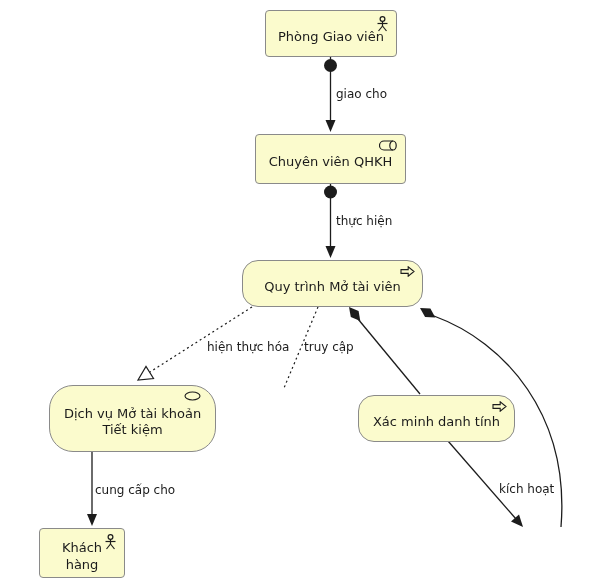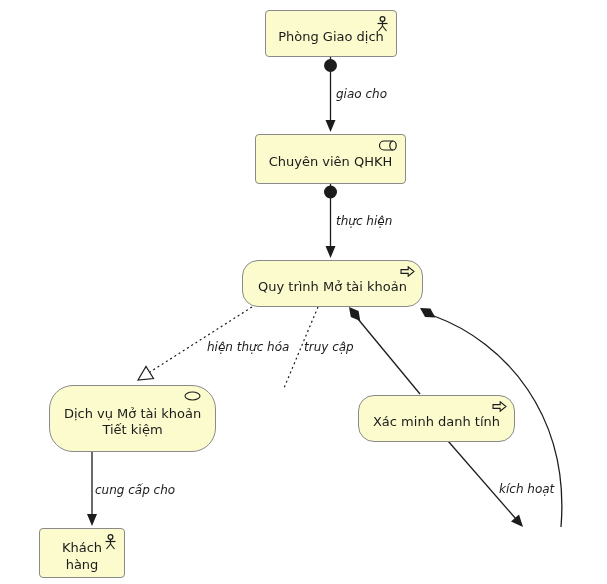--- a/index.html
+++ b/index.html
@@ -15,21 +15,21 @@
   }
   .node.rect{border-radius:4px;}
   .node.proc{border-radius:16px;}
   .node.svc{border-radius:24px;margin-left:41px;}
   .node.obj{border-radius:0;display:block;padding:0;}
   .obj .band{height:23px;border-bottom:1px solid #8a8a8a;position:relative;}
   .obj .obj-label{height:29px;display:flex;align-items:center;justify-content:center;}
   .node .icon{position:absolute;top:5px;right:7px;}
   .obj .icon{top:6px;right:6px;}
   .edge-label{
-    position:absolute;font-size:12px;color:#1b1b1b;white-space:nowrap;font-style:italic;
+    position:absolute;font-size:12px;color:#1b1b1b;white-space:nowrap;
   }
 </style>
 </head>
 <body>
 
 <div class="canvas">
 
   <svg class="edges" viewBox="0 0 607 584">
 
     <g stroke="#1c1c1c" fill="#1c1c1c">
@@ -77,38 +77,38 @@
   <div class="node rect" style="left:265px;top:10px;width:132px;height:47px">
     <svg class="icon" width="13" height="16" viewBox="0 0 13 16">
       <g stroke="#1c1c1c" stroke-width="1.2" fill="none">
         <circle cx="6.5" cy="3" r="2.4"></circle>
         <line x1="6.5" y1="5.4" x2="6.5" y2="10"></line>
         <line x1="1.5" y1="7.5" x2="11.5" y2="7.5"></line>
         <line x1="6.5" y1="10" x2="2.5" y2="15"></line>
         <line x1="6.5" y1="10" x2="10.5" y2="15"></line>
       </g>
     </svg>
-    <span>Phòng Giao dịch</span>
+    <span>Phòng Giao viên</span>
   </div>
 
   <div class="node rect" style="left:255px;top:134px;width:151px;height:50px">
     <svg class="icon" width="19" height="11" viewBox="0 0 19 11">
       <g stroke="#1c1c1c" stroke-width="1.2" fill="none">
         <path d="M 14 1 L 5 1 A 4.2 4.2 0 0 0 5 10 L 14 10"></path>
         <ellipse cx="14" cy="5.5" rx="3.2" ry="4.5"></ellipse>
       </g>
     </svg>
     <span>Chuyên viên QHKH</span>
   </div>
 
   <div class="node proc" style="left:242px;top:260px;width:181px;height:47px">
     <svg class="icon" width="15" height="11" viewBox="0 0 15 11">
       <polygon points="1,3.6 8.2,3.6 8.2,0.8 14,5.5 8.2,10.2 8.2,7.4 1,7.4" fill="none" stroke="#1c1c1c" stroke-width="1.1"></polygon>
     </svg>
-    <span>Quy trình Mở tài khoản</span>
+    <span>Quy trình Mở tài viên</span>
   </div>
 
   <div class="node svc" style="left:8px;top:385px;width:167px;height:67px;padding-left:12px;padding-right:12px">
     <svg class="icon" style="right:14px" width="17" height="10" viewBox="0 0 17 10">
       <ellipse cx="8.5" cy="5" rx="7.5" ry="4" fill="none" stroke="#1c1c1c" stroke-width="1.1"></ellipse>
     </svg>
     <span>Dịch vụ Mở tài khoản Tiết kiệm</span>
   </div>
 
 

